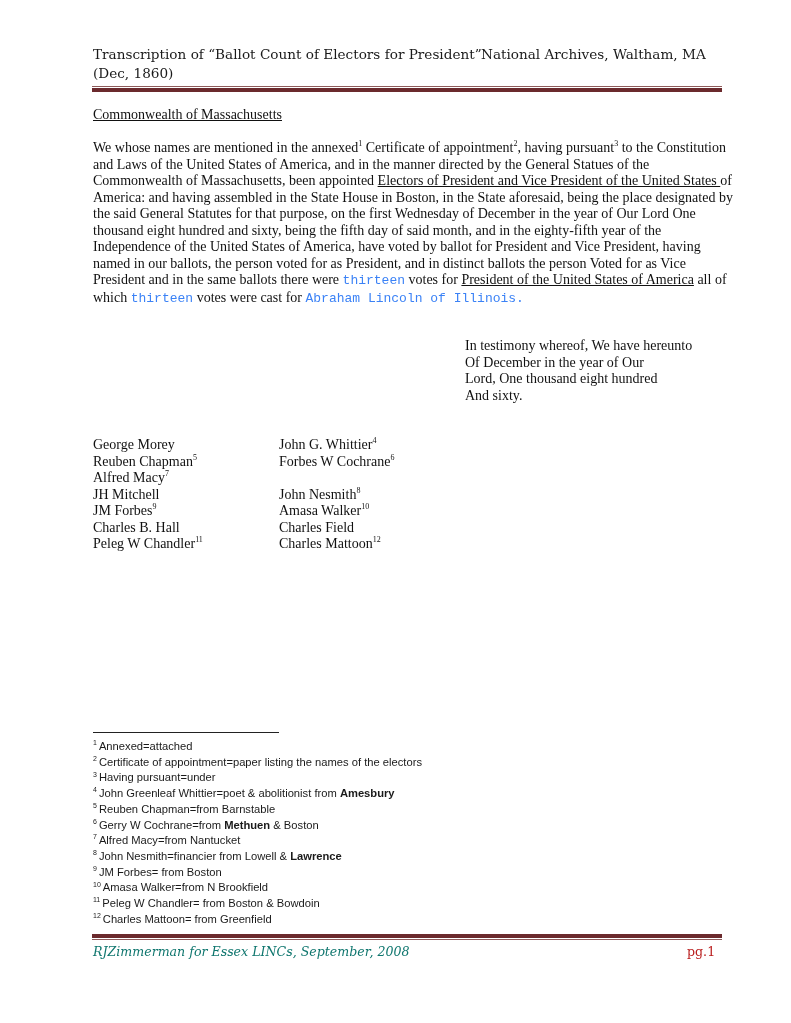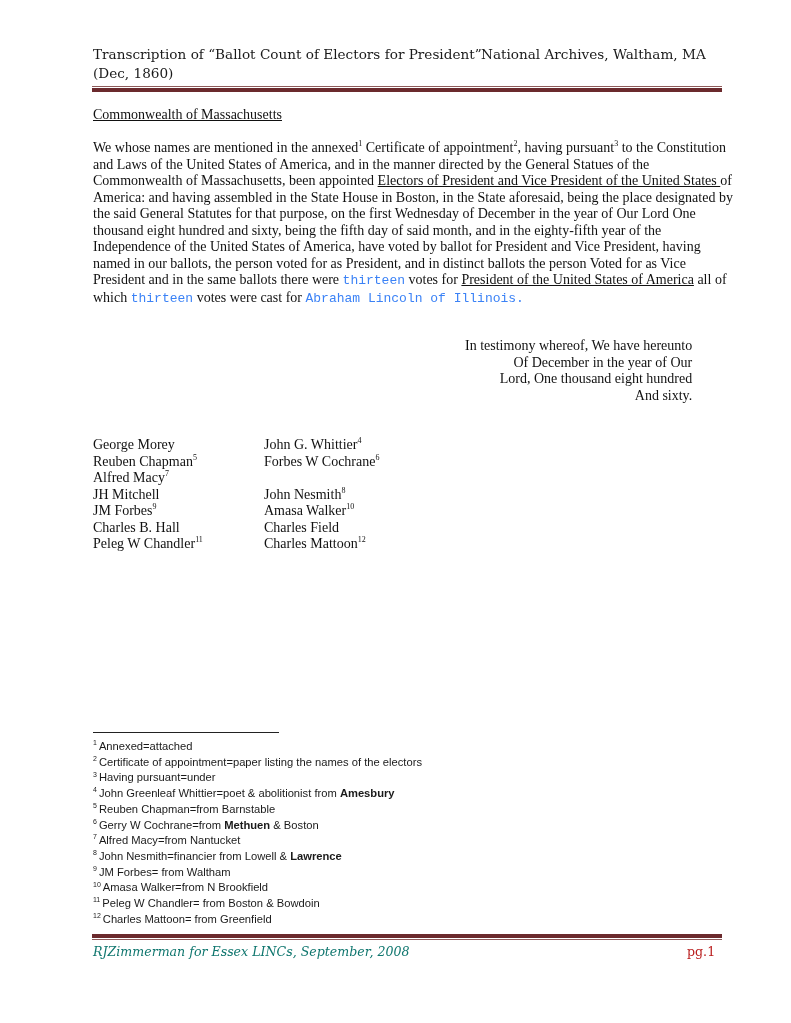--- a/index.html
+++ b/index.html
@@ -19,25 +19,25 @@
 
   .serif { font-family: "Liberation Serif", serif; font-size: 14px; line-height: 16.5px; }
   .mono { font-family: "Liberation Mono", monospace; font-size: 13px; color: #3b82f6; }
   .u { text-decoration: underline; }
   sup { font-size: 8px; line-height: 0; vertical-align: super; }
 
   .heading { position: absolute; left: 93px; top: 107px; }
   .body-para { position: absolute; left: 93px; top: 140px; width: 640px; margin: 0; }
 
   .testimony { position: absolute; left: 465px; top: 338px; }
-  .testimony div { white-space: nowrap; text-align: right; }
+  .testimony div { white-space: nowrap; }
 
   .col { position: absolute; top: 437px; }
   .col-left { left: 93px; }
-  .col-right { left: 264px; }
+  .col-right { left: 279px; }
   .col div { height: 16.5px; white-space: nowrap; }
 
   .fn-rule { position: absolute; left: 93px; top: 732px; width: 186px; height: 1px; background: #222; }
   .footnotes { position: absolute; left: 93px; top: 739px; font-family: "Liberation Sans", sans-serif;
                font-size: 11.2px; line-height: 15.7px; color: #1a1a1a; }
   .footnotes div { white-space: nowrap; }
   .footnotes sup { font-size: 7px; margin-right: 2px; }
   .footnotes b { font-weight: bold; }
 
   .ftr-left { position: absolute; left: 93px; top: 944px; font-family: "DejaVu Serif", serif;
@@ -93,21 +93,21 @@
   <div class="fn-rule"></div>
   <div class="footnotes" id="footnotes">
       <div><sup>1</sup><span>Annexed=attached</span></div>
       <div><sup>2</sup><span>Certificate of appointment=paper listing the names of the electors</span></div>
       <div><sup>3</sup><span>Having pursuant=under</span></div>
       <div><sup>4</sup><span>John Greenleaf Whittier=poet &amp; abolitionist from </span><b>Amesbury</b></div>
       <div><sup>5</sup><span>Reuben Chapman=from Barnstable</span></div>
       <div><sup>6</sup><span>Gerry W Cochrane=from </span><b>Methuen</b><span> &amp; Boston</span></div>
       <div><sup>7</sup><span>Alfred Macy=from Nantucket</span></div>
       <div><sup>8</sup><span>John Nesmith=financier from Lowell &amp; </span><b>Lawrence</b></div>
-      <div><sup>9</sup><span>JM Forbes= from Waltham</span></div>
+      <div><sup>9</sup><span>JM Forbes= from Boston</span></div>
       <div><sup>10</sup><span>Amasa Walker=from N Brookfield</span></div>
       <div><sup>11</sup><span>Peleg W Chandler= from Boston &amp; Bowdoin</span></div>
       <div><sup>12</sup><span>Charles Mattoon= from Greenfield</span></div>
     </div>
 
   <div class="rule rule-bottom">
     <div class="thick" style="margin-top: 0px; background: rgb(107, 42, 45);"></div>
     <div class="thin" style="margin-top:1px"></div>
   </div>
   <div class="ftr-left">RJZimmerman for Essex LINCs, September, 2008</div>

